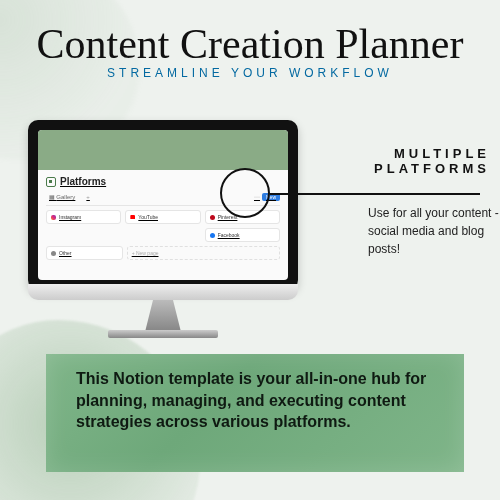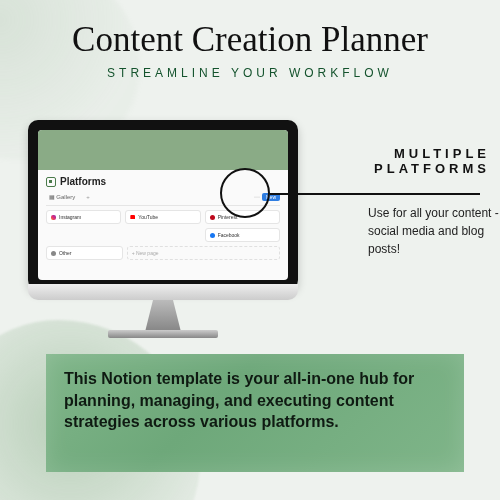--- a/index.html
+++ b/index.html
@@ -30,41 +30,42 @@
     background: radial-gradient(circle at 50% 40%, rgba(120,165,120,0.45), rgba(120,165,120,0.1) 70%);
     border-radius: 50% 60% 50% 40%;
     filter: blur(1px);
   }
   .title {
     position: absolute;
     top: 20px;
     left: 0;
     width: 100%;
     text-align: center;
-    font-size: 35px;
+    font-size: 42px;
     color: #111;
     font-weight: 400;
   }
   .subtitle {
     position: absolute;
     top: 66px;
     left: 0;
     width: 100%;
     text-align: center;
     letter-spacing: 4px;
     font-size: 12px;
-    color: #14532d;
+    color: #0369a1;
     font-family: Arial, sans-serif;
   }
   
   .monitor {
     position: absolute;
     top: 120px;
     left: 28px;
     width: 270px;
+    text-decoration: underline;
   }
   .monitor-bezel {
     width: 270px;
     height: 170px;
     background: #111;
     border-radius: 10px;
     padding: 10px;
     box-shadow: 0 4px 10px rgba(0,0,0,0.2);
   }
   .monitor-stand {
@@ -221,21 +222,21 @@
   }
   
   .bottom-panel {
     position: absolute;
     left: 46px;
     bottom: 28px;
     width: 418px;
     height: 118px;
     background: linear-gradient(135deg, #7fb589 0%, #6ea87a 40%, #7fb589 100%);
     background-color: #79b184;
-    padding: 14px 18px;
+    padding: 14px 30px;
     font-family: Arial, sans-serif;
     font-size: 16px;
     font-weight: 700;
     color: #0f1a12;
     line-height: 1.35;
     box-shadow: inset 0 0 25px rgba(255,255,255,0.15);
   }
 </style>
 </head>
 <body>

